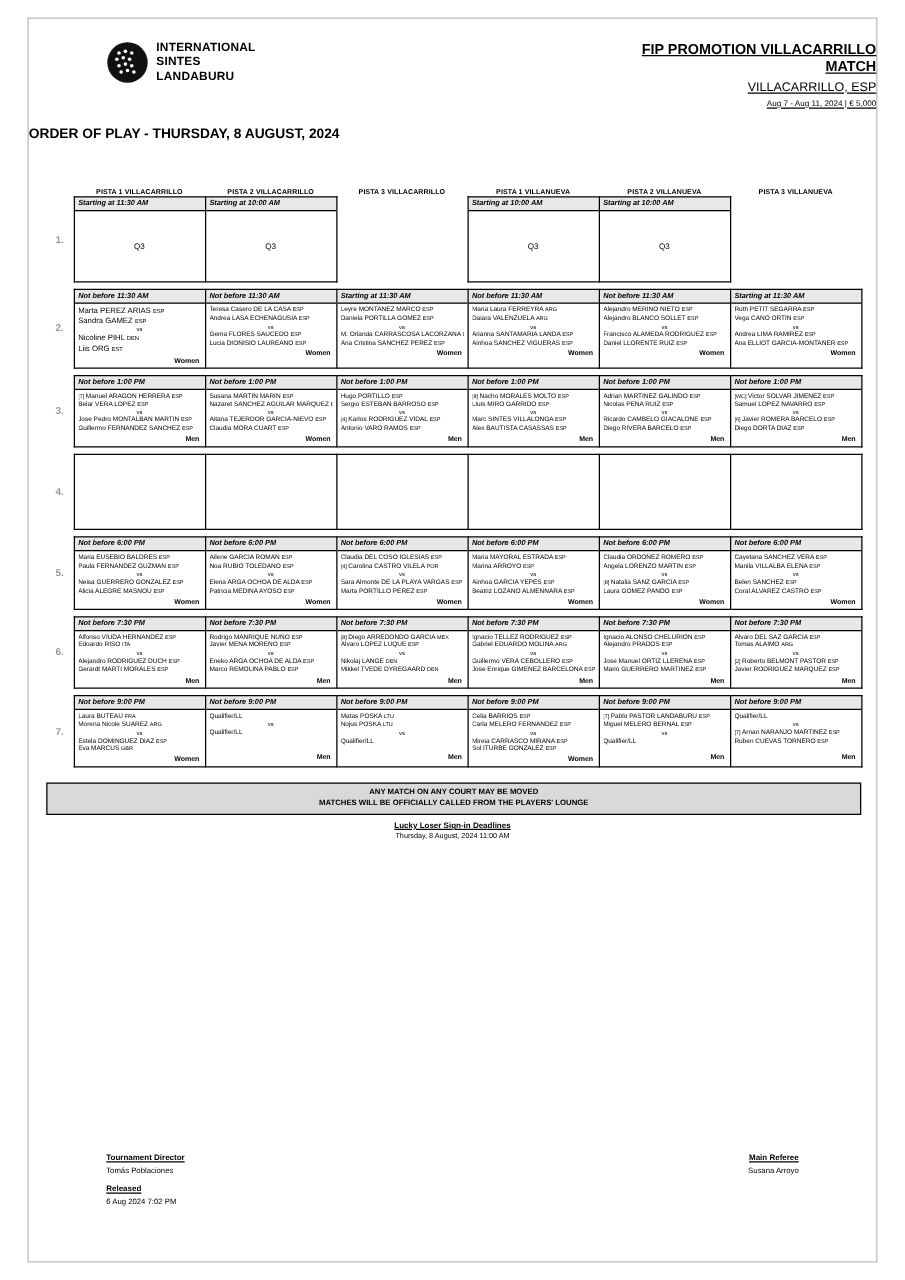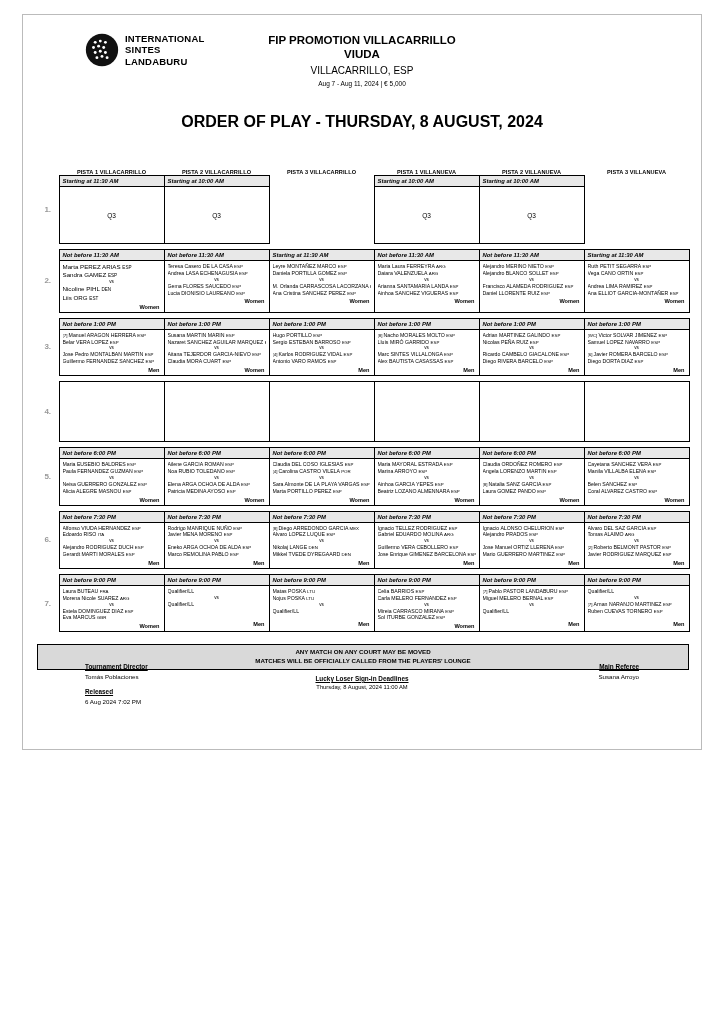--- a/index.html
+++ b/index.html
@@ -7,49 +7,49 @@
   body {
     width: 724px; height: 1024px;
     background: #ffffff;
     font-family: "Liberation Sans", sans-serif;
     color: #000000;
     position: relative;
   }
   .page {
     position: absolute;
     left: 22px; top: 14px;
-    width: 680px; height: 736px;
+    width: 680px; height: 996px;
     border: 1px solid #bbbbbb;
     background: #fff;
   }
   
   .header {
     position: relative;
     height: 74px;
   }
   .logo {
     position: absolute; left: 62px; top: 18px;
     display: flex; align-items: center; gap: 6px;
   }
   .logo-mark { width: 34px; height: 34px; }
   .logo-text {
     font-size: 9.5px; font-weight: bold; line-height: 1.18;
     letter-spacing: .2px;
   }
   .title-block {
     position: absolute; left: 0; right: 0; top: 18px;
-    text-align: center;
+    text-align: right;
+    text-decoration: underline;
   }
   .ev-title { font-size: 11.5px; font-weight: bold; line-height: 1.25; }
   .ev-sub { font-size: 10px; margin-top: 3px; }
   .ev-dates { font-size: 6.5px; margin-top: 4px; }
   .oop-title {
-    text-align: center;
-    font-size: 16px; font-weight: bold;
-    margin-top: 24px;
+    font-size: 11px; font-weight: bold;
+    margin-top: 12px;
   }
   
   .grid-wrap { padding: 0 14px; margin-top: 38px; }
   table.grid {
     border-collapse: collapse;
     width: 652px;
     table-layout: fixed;
   }
   table.grid td, table.grid th { padding: 0; }
   .court-head {
@@ -163,21 +163,21 @@
         </g>
       </svg>
       <div class="logo-text">
         <div>INTERNATIONAL</div>
         <div>SINTES</div>
         <div>LANDABURU</div>
       </div>
     </div>
     <div class="title-block">
       <div class="ev-title">FIP PROMOTION VILLACARRILLO</div>
-      <div class="ev-title">VIUDA</div>
+      <div class="ev-title">MATCH</div>
       <div class="ev-sub">VILLACARRILLO, ESP</div>
       <div class="ev-dates">Aug 7 - Aug 11, 2024  |  € 5,000</div>
     </div>
   </div>
 
   <div class="oop-title">ORDER OF PLAY - THURSDAY, 8 AUGUST, 2024</div>
 
   <div class="grid-wrap">
     <table class="grid">
       <colgroup>

